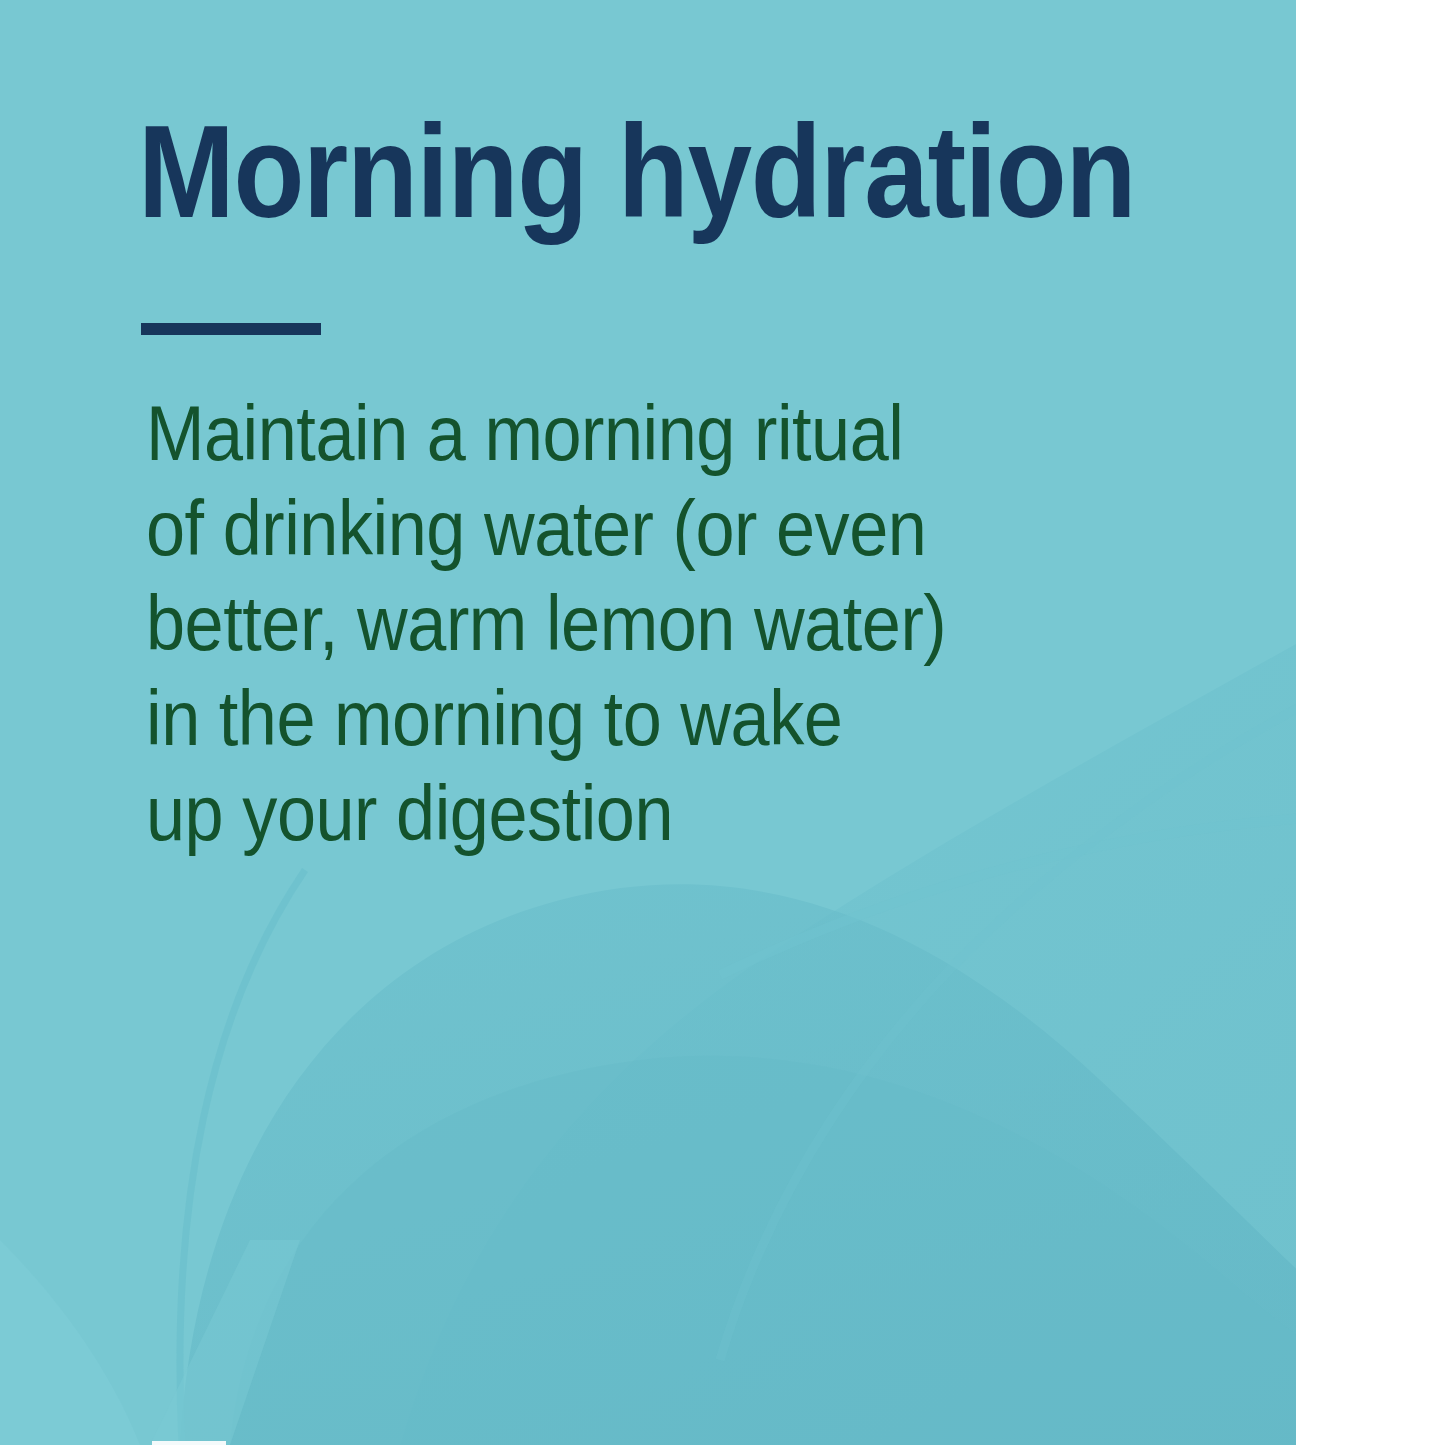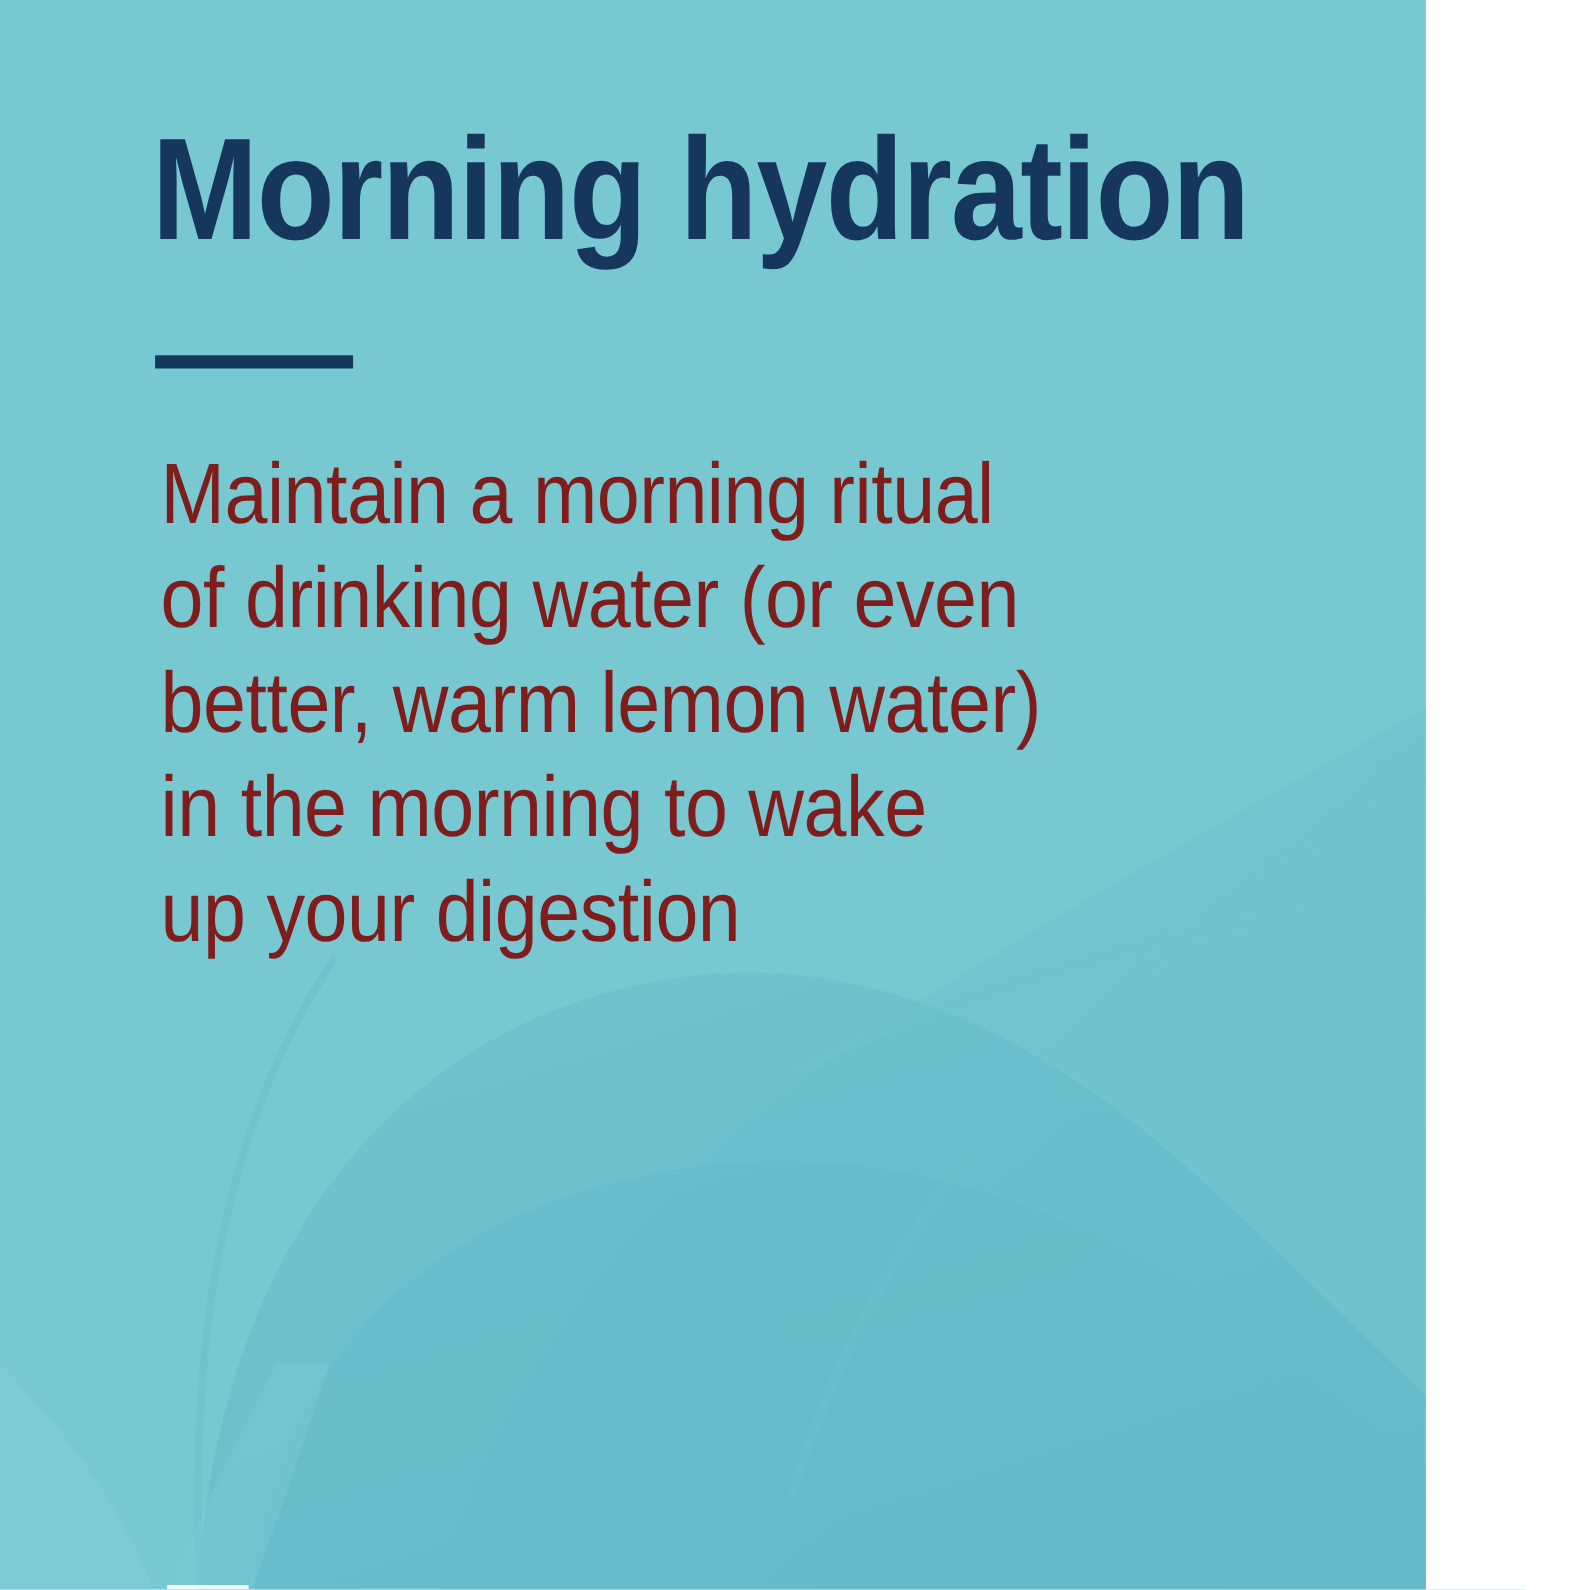--- a/index.html
+++ b/index.html
@@ -59,23 +59,23 @@
     left: 141px;
     top: 323px;
     width: 180px;
     height: 12px;
     background: #17365B;
   }
 
   #body-text {
     position: absolute;
     left: 146px;
-    top: 401px;
+    top: 386px;
     width: 1100px;
-    color: #7f1d1d;
+    color: #14532d;
     font-family: "Liberation Sans Narrow", "Liberation Sans", sans-serif;
     font-weight: 400;
     font-size: 78px;
     line-height: 95px;
     letter-spacing: -0.5px;
   }
   #body-text .body-line {
     display: block;
     white-space: nowrap;
     transform: scaleX(0.90);

